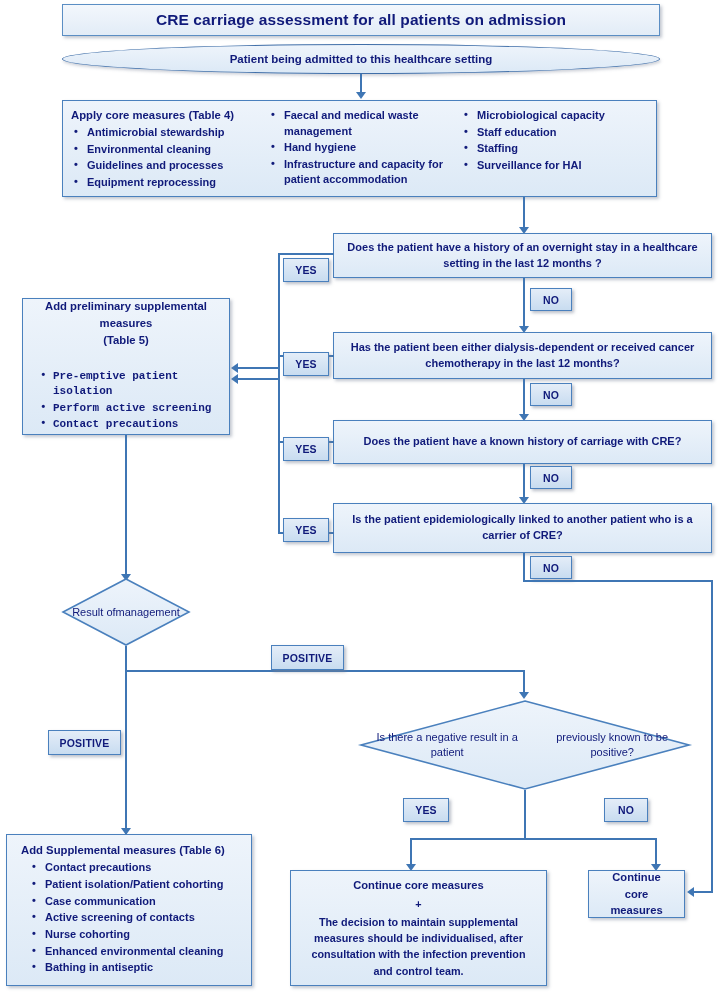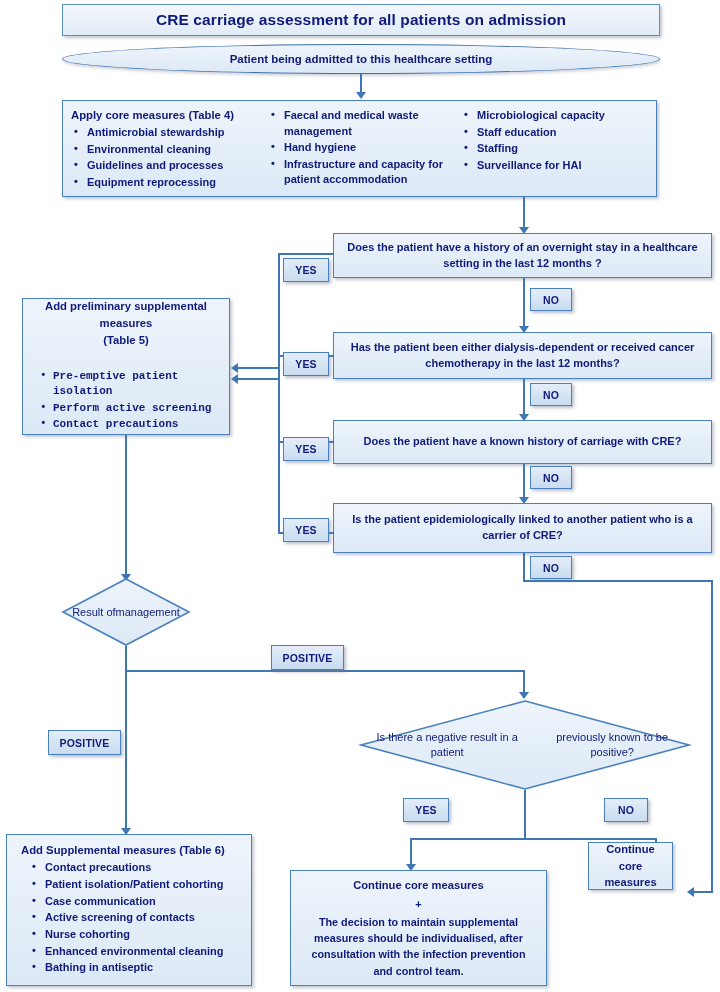--- a/index.html
+++ b/index.html
@@ -288,18 +288,18 @@
       <li>Bathing in antiseptic</li>
     </ul>
   </div>
 
   <div class="node center" style="left:290px;top:870px;width:257px;height:116px;">
     <div class="blurb" style="font-size:11.2px;margin-bottom:2px;">Continue core measures</div>
     <div class="blurb" style="margin-bottom:2px;">+</div>
     <div class="blurb">The decision to maintain supplemental measures should be individualised, after consultation with the infection prevention and control team.</div>
   </div>
 
-  <div class="node center" style="left:588px;top:842px;width:85px;height:48px;">
+  <div class="node center" style="left:588px;top:870px;width:97px;height:48px;">
     <div class="blurb" style="font-size:11.2px;">Continue core</div>
     <div class="blurb" style="font-size:11.2px;">measures</div>
   </div>
 
 </div>
 
 </body></html>

